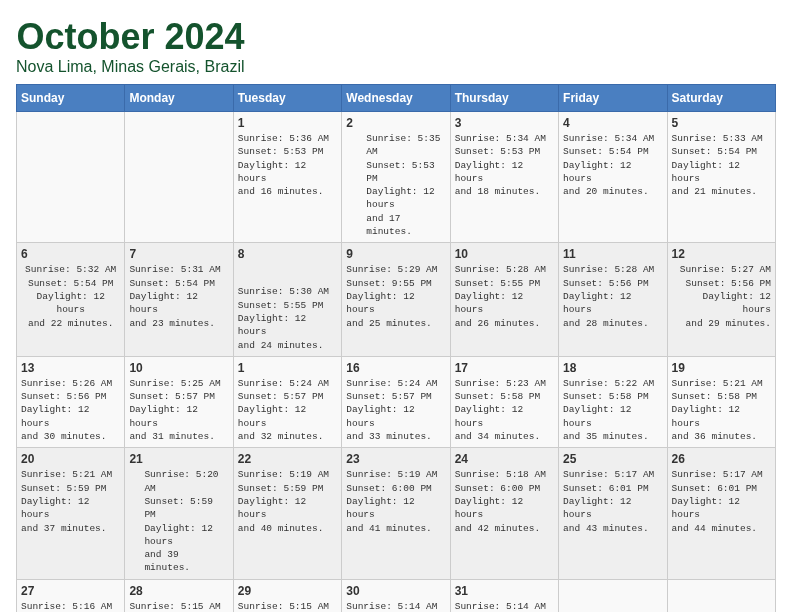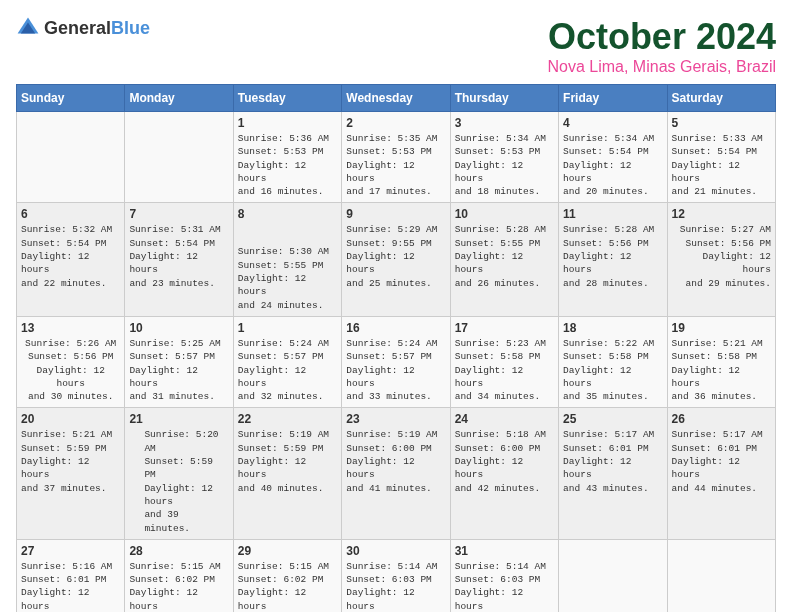--- a/index.html
+++ b/index.html
@@ -38,21 +38,21 @@
     .title-block {
       text-align: right;
     }
     .month-title {
       font-size: 36px;
       font-weight: bold;
       color: #14532d;
     }
     .location-title {
       font-size: 16px;
-      color: #ec4899;
+      color: #14532d;
     }
     table {
       width: 100%;
       border-collapse: collapse;
       table-layout: fixed;
     }
     thead tr th {
       background-color: #4a7fc1;
       color: #fff;
       font-size: 12px;
@@ -85,29 +85,20 @@
       font-size: 9.5px;
       line-height: 1.4;
       color: #333;
       font-family: Liberation Mono, monospace;
     }
   </style>
 </head>
 <body>
 
 <div class="header">
-  <div class="logo">
-    <svg class="logo-icon" viewBox="0 0 30 30" xmlns="http://www.w3.org/2000/svg">
-      <polygon points="15,2 28,22 2,22" fill="#4a90d9"></polygon>
-      <polygon points="15,8 24,22 6,22" fill="#2a5fa8"></polygon>
-    </svg>
-    <div>
-      <span class="logo-text-general">General</span><span class="logo-text-blue">Blue</span>
-    </div>
-  </div>
   <div class="title-block">
     <div class="month-title">October 2024</div>
     <div class="location-title">Nova Lima, Minas Gerais, Brazil</div>
   </div>
 </div>
 
 <table>
   <thead>
     <tr id="header-row">
     <th>Sunday</th>
@@ -125,21 +116,21 @@
         <td></td>
         <td>
           <span class="day-number">1</span>
           <div class="day-info" style="white-space: pre-line;">Sunrise: 5:36 AM
 Sunset: 5:53 PM
 Daylight: 12 hours
 and 16 minutes.</div>
         </td>
         <td>
           <span class="day-number">2</span>
-          <div class="day-info" style="white-space: pre-line;">Sunrise: 5:35 AM
+          <div class="day-info" style="white-space: pre-line; margin-left: 20px;">Sunrise: 5:35 AM
 Sunset: 5:53 PM
 Daylight: 12 hours
 and 17 minutes.</div>
         </td>
         <td>
           <span class="day-number">3</span>
           <div class="day-info" style="white-space: pre-line;">Sunrise: 5:34 AM
 Sunset: 5:53 PM
 Daylight: 12 hours
 and 18 minutes.</div>
@@ -155,21 +146,21 @@
           <span class="day-number">5</span>
           <div class="day-info" style="white-space: pre-line;">Sunrise: 5:33 AM
 Sunset: 5:54 PM
 Daylight: 12 hours
 and 21 minutes.</div>
         </td>
       </tr>
       <tr>
         <td>
           <span class="day-number">6</span>
-          <div class="day-info" style="white-space: pre-line;">Sunrise: 5:32 AM
+          <div class="day-info" style="white-space: pre-line; text-align: center;">Sunrise: 5:32 AM
 Sunset: 5:54 PM
 Daylight: 12 hours
 and 22 minutes.</div>
         </td>
         <td>
           <span class="day-number">7</span>
           <div class="day-info" style="white-space: pre-line;">Sunrise: 5:31 AM
 Sunset: 5:54 PM
 Daylight: 12 hours
 and 23 minutes.</div>
@@ -206,21 +197,21 @@
           <span class="day-number">12</span>
           <div class="day-info" style="white-space: pre-line; text-align: right;">Sunrise: 5:27 AM
 Sunset: 5:56 PM
 Daylight: 12 hours
 and 29 minutes.</div>
         </td>
       </tr>
       <tr>
         <td>
           <span class="day-number">13</span>
-          <div class="day-info" style="white-space: pre-line; text-align: center;">Sunrise: 5:26 AM
+          <div class="day-info" style="white-space: pre-line;">Sunrise: 5:26 AM
 Sunset: 5:56 PM
 Daylight: 12 hours
 and 30 minutes.</div>
         </td>
         <td>
           <span class="day-number">10</span>
           <div class="day-info" style="white-space: pre-line;">Sunrise: 5:25 AM
 Sunset: 5:57 PM
 Daylight: 12 hours
 and 31 minutes.</div>

